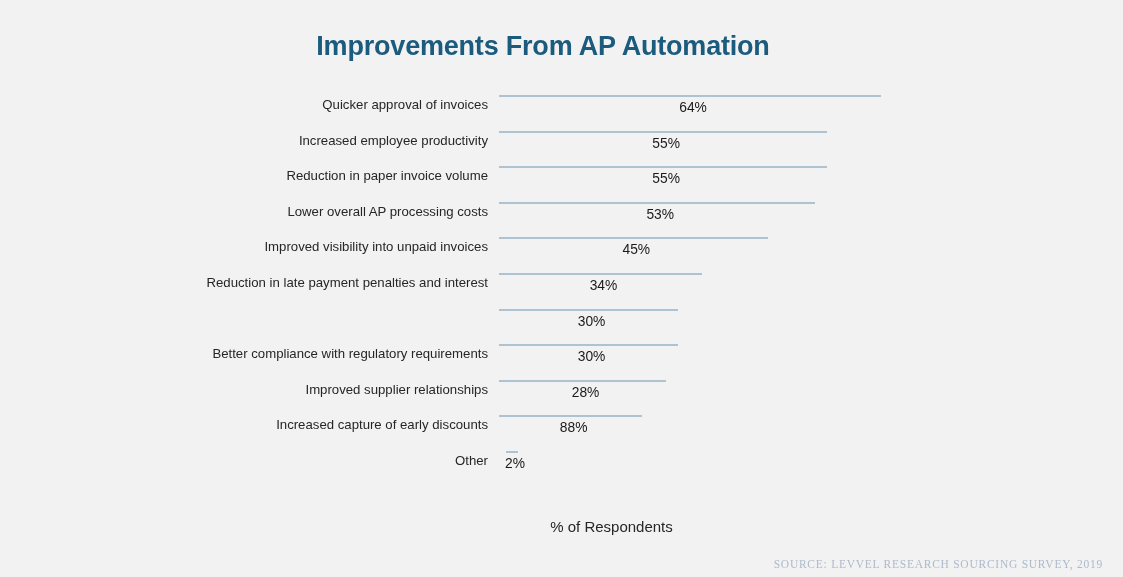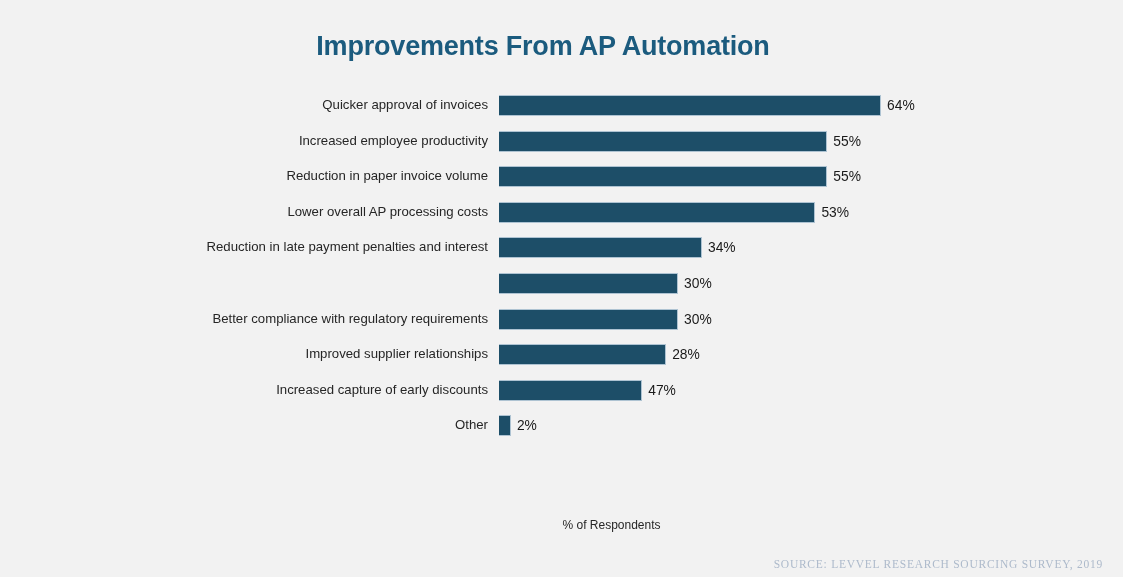--- a/index.html
+++ b/index.html
@@ -59,20 +59,21 @@
     line-height: 15px;
   }
 
   .bar-track {
     position: absolute;
     left: 499px;
     top: 2px;
     height: 21px;
     display: flex;
     align-items: center;
+    flex-direction: column;
   }
 
   .bar-fill {
     height: 21px;
     background: #1d4e68;
     box-sizing: border-box;
     border: 1px solid #aec3d2;
     border-left: none;
   }
 
@@ -84,21 +85,21 @@
     white-space: nowrap;
   }
 
   
   #axis-title {
     position: absolute;
     top: 518px;
     left: 0;
     width: 933px;
     text-align: center;
-    font-size: 12px;
+    font-size: 15px;
     color: #262626;
   }
   #axis-title .inner {
     position: relative;
     left: 145px;     
   }
 
   
   #source-note {
     position: absolute;
@@ -142,20 +143,27 @@
         </div>
       </div>
       <div class="bar-row">
         <div class="cat-label">Lower overall AP processing costs</div>
         <div class="bar-track">
           <div class="bar-fill" style="width: 316.41px; background: rgb(29, 78, 104);"></div>
           <div class="bar-value">53%</div>
         </div>
       </div>
       <div class="bar-row">
+        <div class="cat-label">Improved visibility into unpaid invoices</div>
+        <div class="bar-track">
+          <div class="bar-fill" style="width: 268.65px; background: rgb(29, 78, 104);"></div>
+          <div class="bar-value">45%</div>
+        </div>
+      </div>
+      <div class="bar-row">
         <div class="cat-label">Reduction in late payment penalties and interest</div>
         <div class="bar-track">
           <div class="bar-fill" style="width: 202.98px; background: rgb(29, 78, 104);"></div>
           <div class="bar-value">34%</div>
         </div>
       </div>
       <div class="bar-row">
         <div class="bar-track">
           <div class="bar-fill" style="width: 179.1px; background: rgb(29, 78, 104);"></div>
           <div class="bar-value">30%</div>
@@ -172,21 +180,21 @@
         <div class="cat-label">Improved supplier relationships</div>
         <div class="bar-track">
           <div class="bar-fill" style="width: 167.16px; background: rgb(29, 78, 104);"></div>
           <div class="bar-value">28%</div>
         </div>
       </div>
       <div class="bar-row">
         <div class="cat-label">Increased capture of early discounts</div>
         <div class="bar-track">
           <div class="bar-fill" style="width: 143.28px; background: rgb(29, 78, 104);"></div>
-          <div class="bar-value">47%</div>
+          <div class="bar-value">88%</div>
         </div>
       </div>
       <div class="bar-row">
         <div class="cat-label">Other</div>
         <div class="bar-track">
           <div class="bar-fill" style="width: 11.94px; background: rgb(29, 78, 104);"></div>
           <div class="bar-value">2%</div>
         </div>
       </div>
     </div>

